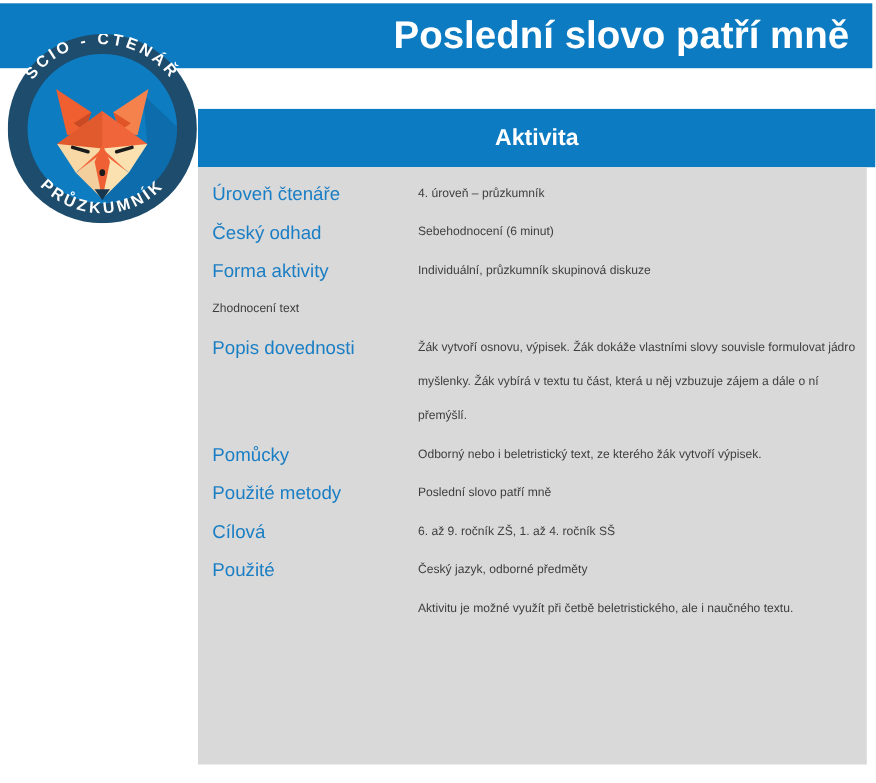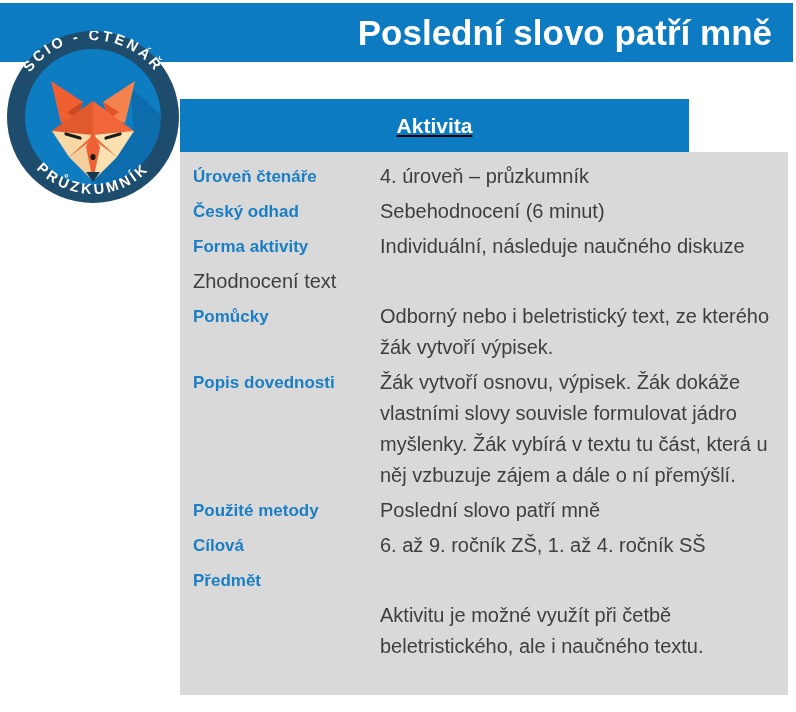--- a/index.html
+++ b/index.html
@@ -9,36 +9,36 @@
   }
   .title-band{
     position:absolute;left:0;top:3px;width:793px;height:59px;
     background:#0d7bc1;display:flex;align-items:center;justify-content:flex-end;
   }
   .title{
     color:#fff;font-size:35px;font-weight:bold;padding-right:21px;letter-spacing:0;
   }
   .badge{position:absolute;left:7px;top:31px;width:172px;height:172px;}
   .aktivita-band{
-    position:absolute;left:180px;top:99px;width:509px;height:53px;
-    background:#0d7bc1;display:flex;align-items:center;justify-content:center;text-decoration:underline;
+    position:absolute;left:180px;top:99px;width:616px;height:53px;
+    background:#0d7bc1;display:flex;align-items:center;justify-content:center;
   }
   .aktivita-band span{color:#fff;font-size:21px;font-weight:bold;}
   .table{
     position:absolute;left:180px;top:152px;width:608px;min-height:543px;
     background:#d9d9d9;padding-top:9px;box-sizing:border-box;
   }
   .row{
     display:grid;grid-template-columns:187px 1fr;padding-left:13px;margin-bottom:4px;
   }
   .row-label{
-    color:#1a7ec4;font-weight:bold;font-size:17px;line-height:31px;
+    color:#1a7ec4;font-weight:normal;font-size:17px;line-height:31px;
   }
   .row-value{
-    color:#3e3e3e;font-size:20px;line-height:31px;width:408px;
+    color:#3e3e3e;font-size:11px;line-height:31px;width:408px;
   }
   .badge text{
     font-family:"Liberation Sans",sans-serif;font-weight:bold;fill:#fff;
     font-size:14.5px;letter-spacing:3px;
   }
 </style>
 </head>
 <body>
 
 <div class="page">
@@ -109,54 +109,57 @@
       </div>
       <div class="row">
         <div class="row-label">Český odhad</div>
         <div class="row-value">
           <div class="vline">Sebehodnocení (6 minut)</div>
         </div>
       </div>
       <div class="row">
         <div class="row-label">Forma aktivity</div>
         <div class="row-value">
-          <div class="vline">Individuální, následuje naučného diskuze</div>
+          <div class="vline">Individuální, průzkumník skupinová diskuze</div>
         </div>
       </div>
       <div class="row">
         <div class="row-value">
           <div class="vline">Zhodnocení text</div>
         </div>
       </div>
       <div class="row">
+        <div class="row-label">Popis dovednosti</div>
+        <div class="row-value">
+          <div class="vline">Žák vytvoří osnovu, výpisek. Žák dokáže vlastními slovy souvisle formulovat jádro myšlenky. Žák vybírá v textu tu část, která u něj vzbuzuje zájem a dále o ní přemýšlí.</div>
+        </div>
+      </div>
+      <div class="row">
         <div class="row-label">Pomůcky</div>
         <div class="row-value">
           <div class="vline">Odborný nebo i beletristický text, ze kterého žák vytvoří výpisek.</div>
-        </div>
-      </div>
-      <div class="row">
-        <div class="row-label">Popis dovednosti</div>
-        <div class="row-value">
-          <div class="vline">Žák vytvoří osnovu, výpisek. Žák dokáže vlastními slovy souvisle formulovat jádro myšlenky. Žák vybírá v textu tu část, která u něj vzbuzuje zájem a dále o ní přemýšlí.</div>
         </div>
       </div>
       <div class="row">
         <div class="row-label">Použité metody</div>
         <div class="row-value">
           <div class="vline">Poslední slovo patří mně</div>
         </div>
       </div>
       <div class="row">
         <div class="row-label">Cílová</div>
         <div class="row-value">
           <div class="vline">6. až 9. ročník ZŠ, 1. až 4. ročník SŠ</div>
         </div>
       </div>
       <div class="row">
-        <div class="row-label">Předmět</div>
+        <div class="row-label">Použité</div>
+        <div class="row-value">
+          <div class="vline">Český jazyk, odborné předměty</div>
+        </div>
       </div>
       <div class="row">
         <div class="row-label"></div>
         <div class="row-value">
           <div class="vline">Aktivitu je možné využít při četbě beletristického, ale i naučného textu.</div>
         </div>
       </div>
     </div>
 
 </div>

